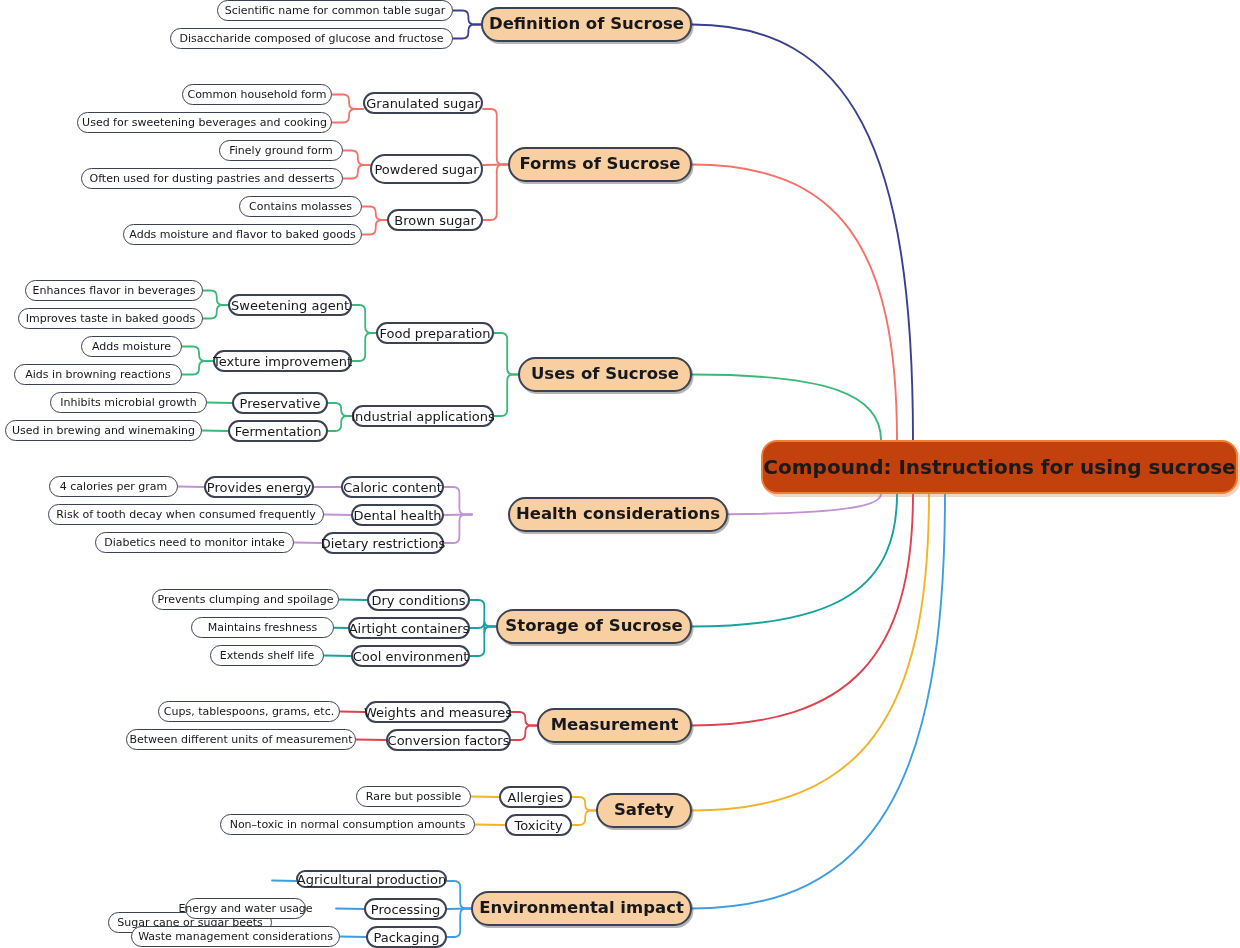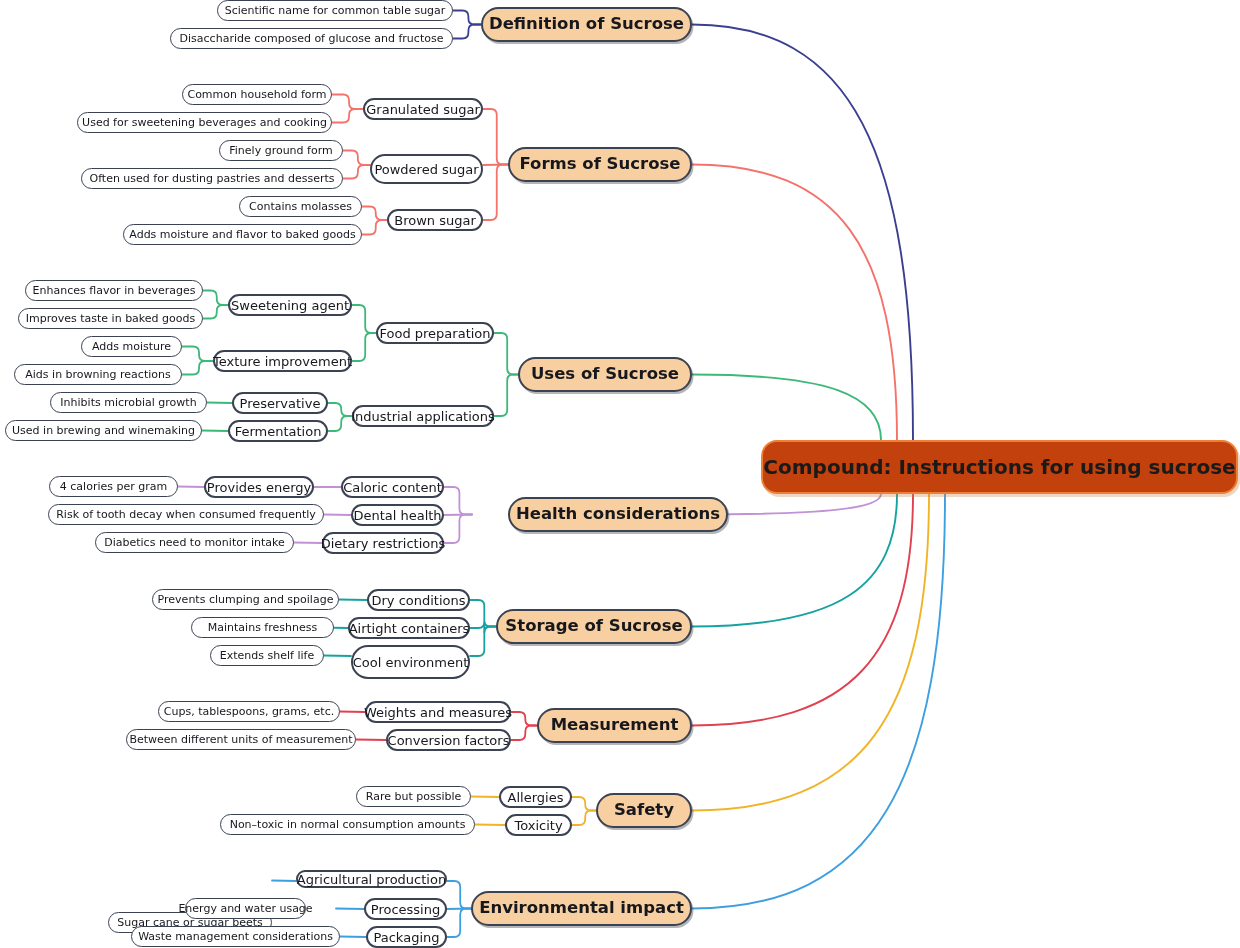--- a/index.html
+++ b/index.html
@@ -120,36 +120,36 @@
   <div id="nodes">
       <div class="node root" style="left: 761px; top: 440px; width: 477px; height: 54px;">Compound: Instructions for using sucrose</div>
       <div class="node branch" style="left: 481px; top: 7px; width: 211px; height: 35px;">Definition of Sucrose</div>
       <div class="node branch" style="left: 508px; top: 147px; width: 184px; height: 35px;">Forms of Sucrose</div>
       <div class="node branch" style="left: 518px; top: 357px; width: 174px; height: 35px;">Uses of Sucrose</div>
       <div class="node branch" style="left: 472px; top: 497px; width: 220px; height: 35px; margin-left: 36px;">Health considerations</div>
       <div class="node branch" style="left: 496px; top: 609px; width: 196px; height: 35px;">Storage of Sucrose</div>
       <div class="node branch" style="left: 537px; top: 708px; width: 155px; height: 35px;">Measurement</div>
       <div class="node branch" style="left: 596px; top: 793px; width: 96px; height: 35px;">Safety</div>
       <div class="node branch" style="left: 471px; top: 891px; width: 221px; height: 35px;">Environmental impact</div>
-      <div class="node mid" style="left: 363px; top: 98px; width: 120px; height: 22px;">Granulated sugar</div>
+      <div class="node mid" style="left: 363px; top: 92px; width: 120px; height: 22px;">Granulated sugar</div>
       <div class="node mid" style="left: 370px; top: 154px; width: 113px; height: 30px;">Powdered sugar</div>
       <div class="node mid" style="left: 387px; top: 209px; width: 96px; height: 22px;">Brown sugar</div>
       <div class="node mid" style="left: 376px; top: 322px; width: 118px; height: 22px;">Food preparation</div>
       <div class="node mid" style="left: 352px; top: 405px; width: 142px; height: 22px;">Industrial applications</div>
       <div class="node mid" style="left: 228px; top: 294px; width: 124px; height: 22px;">Sweetening agent</div>
       <div class="node mid" style="left: 213px; top: 350px; width: 139px; height: 22px;">Texture improvement</div>
       <div class="node mid" style="left: 232px; top: 392px; width: 96px; height: 22px;">Preservative</div>
       <div class="node mid" style="left: 228px; top: 420px; width: 100px; height: 22px;">Fermentation</div>
       <div class="node mid" style="left: 341px; top: 476px; width: 103px; height: 22px;">Caloric content</div>
       <div class="node mid" style="left: 351px; top: 504px; width: 93px; height: 22px;">Dental health</div>
       <div class="node mid" style="left: 322px; top: 532px; width: 122px; height: 22px;">Dietary restrictions</div>
       <div class="node mid" style="left: 204px; top: 476px; width: 110px; height: 22px;">Provides energy</div>
       <div class="node mid" style="left: 367px; top: 589px; width: 103px; height: 22px;">Dry conditions</div>
       <div class="node mid" style="left: 348px; top: 617px; width: 122px; height: 22px;">Airtight containers</div>
-      <div class="node mid" style="left: 351px; top: 645px; width: 119px; height: 34px;">Cool environment</div>
+      <div class="node mid" style="left: 351px; top: 645px; width: 119px; height: 22px;">Cool environment</div>
       <div class="node mid" style="left: 365px; top: 701px; width: 146px; height: 22px;">Weights and measures</div>
       <div class="node mid" style="left: 386px; top: 729px; width: 125px; height: 22px;">Conversion factors</div>
       <div class="node mid" style="left: 499px; top: 786px; width: 73px; height: 22px;">Allergies</div>
       <div class="node mid" style="left: 505px; top: 814px; width: 67px; height: 22px;">Toxicity</div>
       <div class="node mid" style="left: 296px; top: 870px; width: 151px; height: 18px;">Agricultural production</div>
       <div class="node mid" style="left: 364px; top: 898px; width: 83px; height: 22px;">Processing</div>
       <div class="node mid" style="left: 366px; top: 926px; width: 81px; height: 22px;">Packaging</div>
       <div class="node leaf" style="left: 217px; top: 0px; width: 236px; height: 21px;">Scientific name for common table sugar</div>
       <div class="node leaf" style="left: 170px; top: 28px; width: 283px; height: 21px;">Disaccharide composed of glucose and fructose</div>
       <div class="node leaf" style="left: 182px; top: 84px; width: 150px; height: 21px;">Common household form</div>

